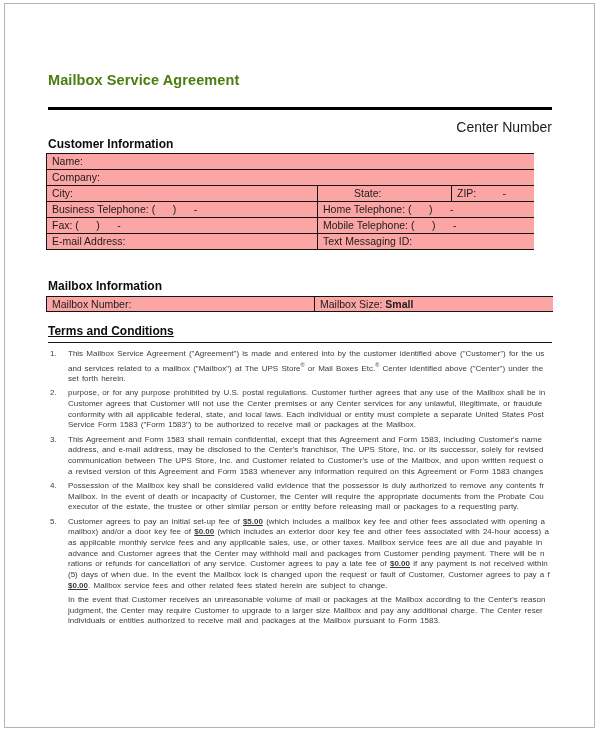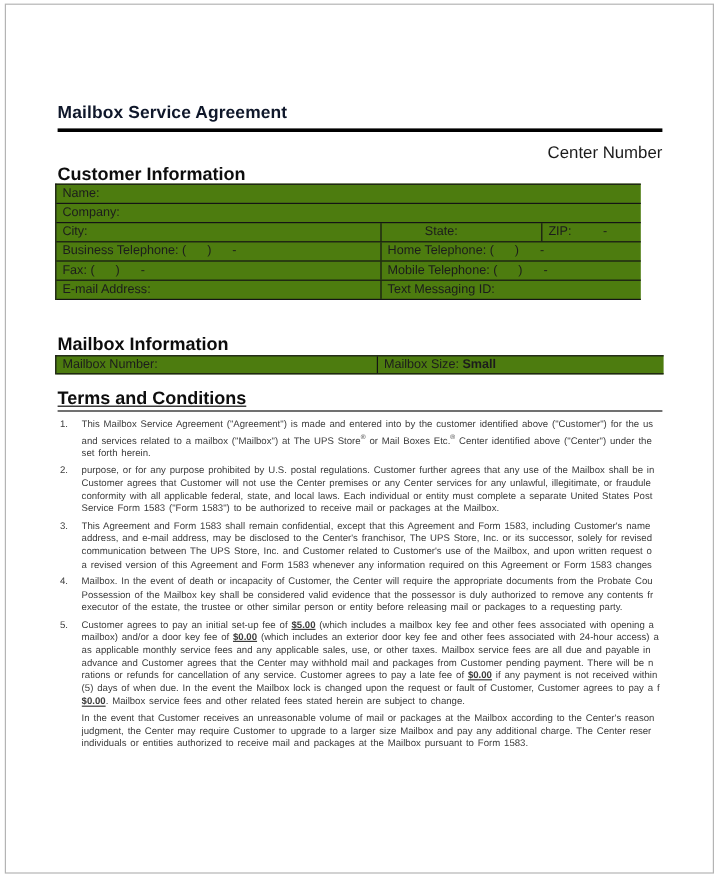--- a/index.html
+++ b/index.html
@@ -6,42 +6,42 @@
   body{
     width:600px;height:730px;position:relative;background:#ffffff;
     font-family:"Liberation Sans","DejaVu Sans",sans-serif;
     overflow:hidden;
   }
   .page-frame{
     position:absolute;left:4px;top:3px;right:5px;bottom:2px;
     border:1px solid #b4b4b4;background:#ffffff;
   }
   .doc-title{
-    position:absolute;left:48px;top:86px;width:504px;
-    font-size:14.5px;font-weight:700;color:#0f172a;letter-spacing:.1px;
+    position:absolute;left:48px;top:72px;width:504px;
+    font-size:14.5px;font-weight:700;color:#4d7c0f;letter-spacing:.1px;
   }
   .title-rule{
     position:absolute;left:48px;top:107px;width:504px;height:2.5px;background:#000;
   }
   .center-number{
     position:absolute;left:352px;top:119px;width:200px;
     font-size:14px;color:#1c1c1c;text-align:right;
   }
   .sec-head{
-    position:absolute;left:48px;font-size:15px;font-weight:700;color:#0d0d0d;
+    position:absolute;left:48px;font-size:12px;font-weight:700;color:#0d0d0d;
   }
   #cust-head{top:137px;}
   #mbx-head{top:279px;}
   #terms-head{top:324px;text-decoration:underline;}
   .terms-rule{
     position:absolute;left:48px;top:342px;width:504px;height:1px;background:#141414;
   }
   .tbl{
     position:absolute;border-top:1px solid #141414;border-left:1px solid #141414;
-    background:#4d7c0f;
+    background:#fca5a5;
   }
   #customer-table{left:46px;top:153px;width:487px;}
   #mailbox-table{left:46px;top:296px;width:506px;}
   .trow{display:flex;border-bottom:1px solid #141414;}
   #customer-table .trow{height:15px;line-height:15px;}
   #mailbox-table .trow{height:14px;line-height:14px;}
   .tcell{
     padding-left:5px;font-size:10.5px;color:#1c1c1c;
     white-space:pre;overflow:hidden;box-sizing:border-box;flex:none;
   }
@@ -130,22 +130,22 @@
       <div class="term-lines">
         <div class="term-line">This Agreement and Form 1583 shall remain confidential, except that this Agreement and Form 1583, including Customer's name</div>
         <div class="term-line">address, and e-mail address, may be disclosed to the Center's franchisor, The UPS Store, Inc. or its successor, solely for revised</div>
         <div class="term-line">communication between The UPS Store, Inc. and Customer related to Customer's use of the Mailbox, and upon written request o</div>
         <div class="term-line">a revised version of this Agreement and Form 1583 whenever any information required on this Agreement or Form 1583 changes</div>
       </div>
     </div>
     <div class="term-item">
       <div class="term-num">4.</div>
       <div class="term-lines">
+        <div class="term-line">Possession of the Mailbox key shall be considered valid evidence that the possessor is duly authorized to remove any contents fr</div>
         <div class="term-line">Mailbox. In the event of death or incapacity of Customer, the Center will require the appropriate documents from the Probate Cou</div>
-        <div class="term-line">Possession of the Mailbox key shall be considered valid evidence that the possessor is duly authorized to remove any contents fr</div>
         <div class="term-line">executor of the estate, the trustee or other similar person or entity before releasing mail or packages to a requesting party.</div>
       </div>
     </div>
     <div class="term-item">
       <div class="term-num">5.</div>
       <div class="term-lines">
         <div class="term-line">Customer agrees to pay an initial set-up fee of <span class="s-bu">$5.00</span> (which includes a mailbox key fee and other fees associated with opening a</div>
         <div class="term-line">mailbox) and/or a door key fee of <span class="s-bu">$0.00</span> (which includes an exterior door key fee and other fees associated with 24-hour access) a</div>
         <div class="term-line">as applicable monthly service fees and any applicable sales, use, or other taxes. Mailbox service fees are all due and payable in</div>
         <div class="term-line">advance and Customer agrees that the Center may withhold mail and packages from Customer pending payment. There will be n</div>

